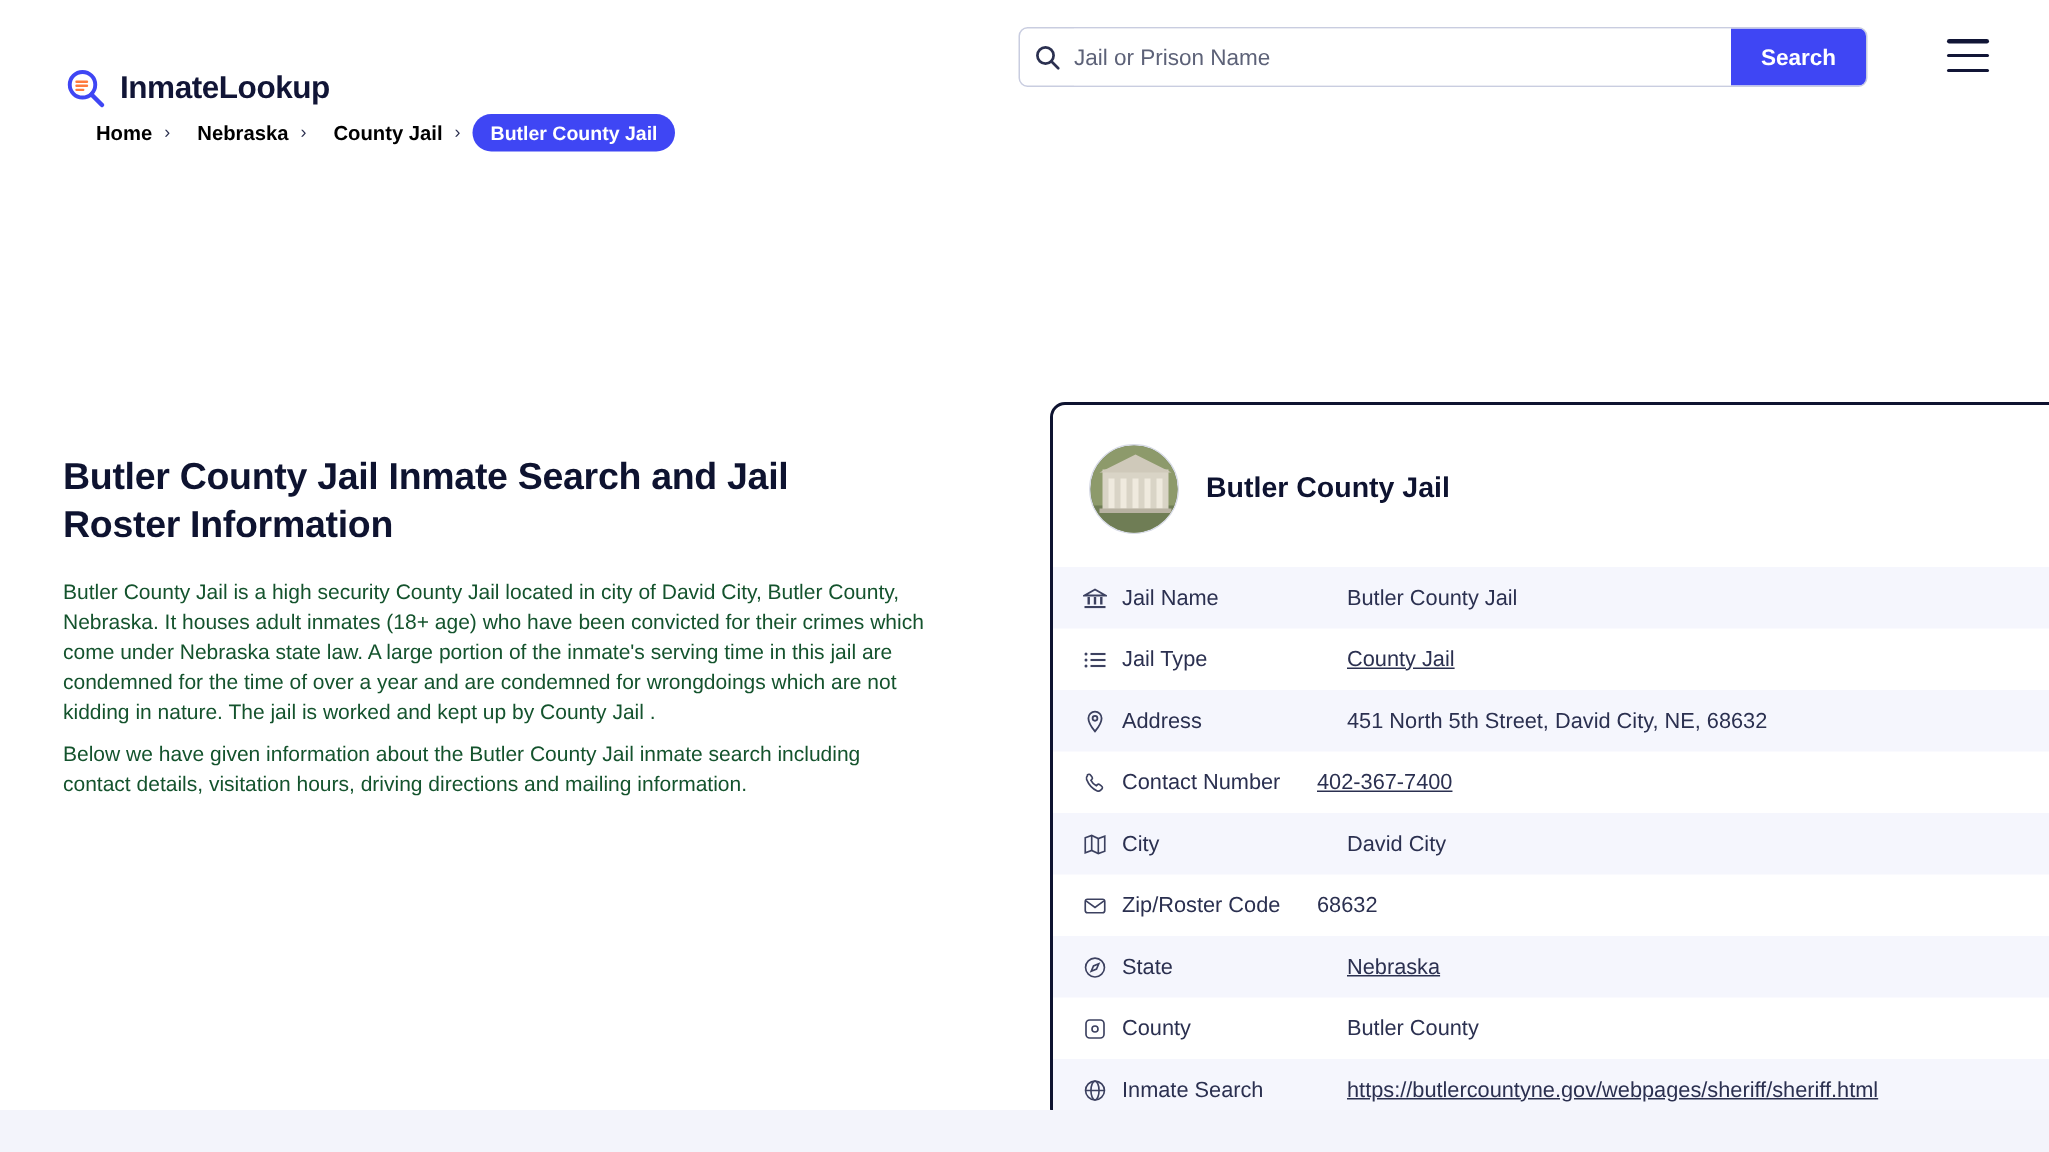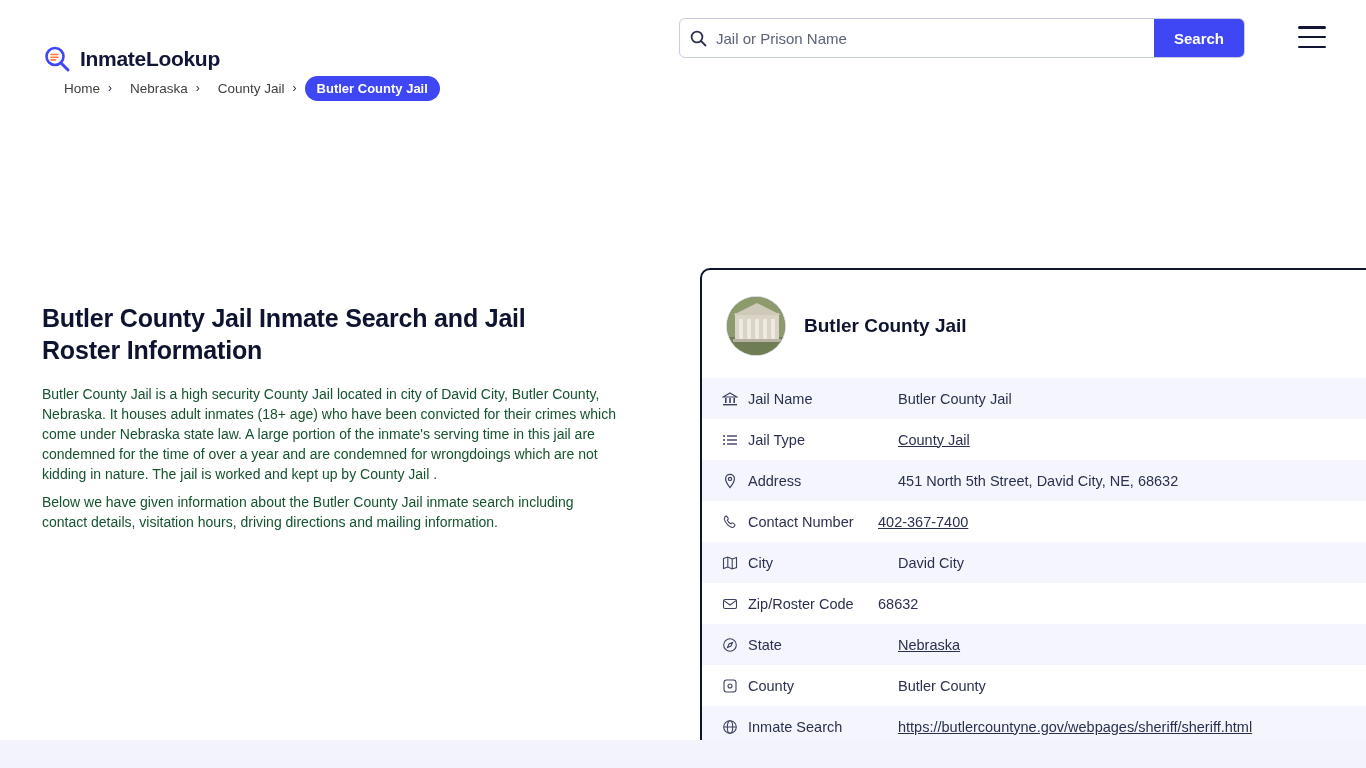--- a/index.html
+++ b/index.html
@@ -96,22 +96,22 @@
   
   .breadcrumb {
     display: flex;
     align-items: center;
     gap: 6px;
     padding: 0 0 0 54px;
     height: 28px;
     font-size: 13.5px;
   }
   .crumb {
-    color: #404040;
-    font-weight: normal;
+    color: #000000;
+    font-weight: bold;
     text-decoration: none;
     cursor: pointer;
     padding-left: 10px;
   }
   .crumb-sep {
     color: #2b3050;
     font-size: 12px;
     display: inline-block;
     margin: 0 2px;
   }

